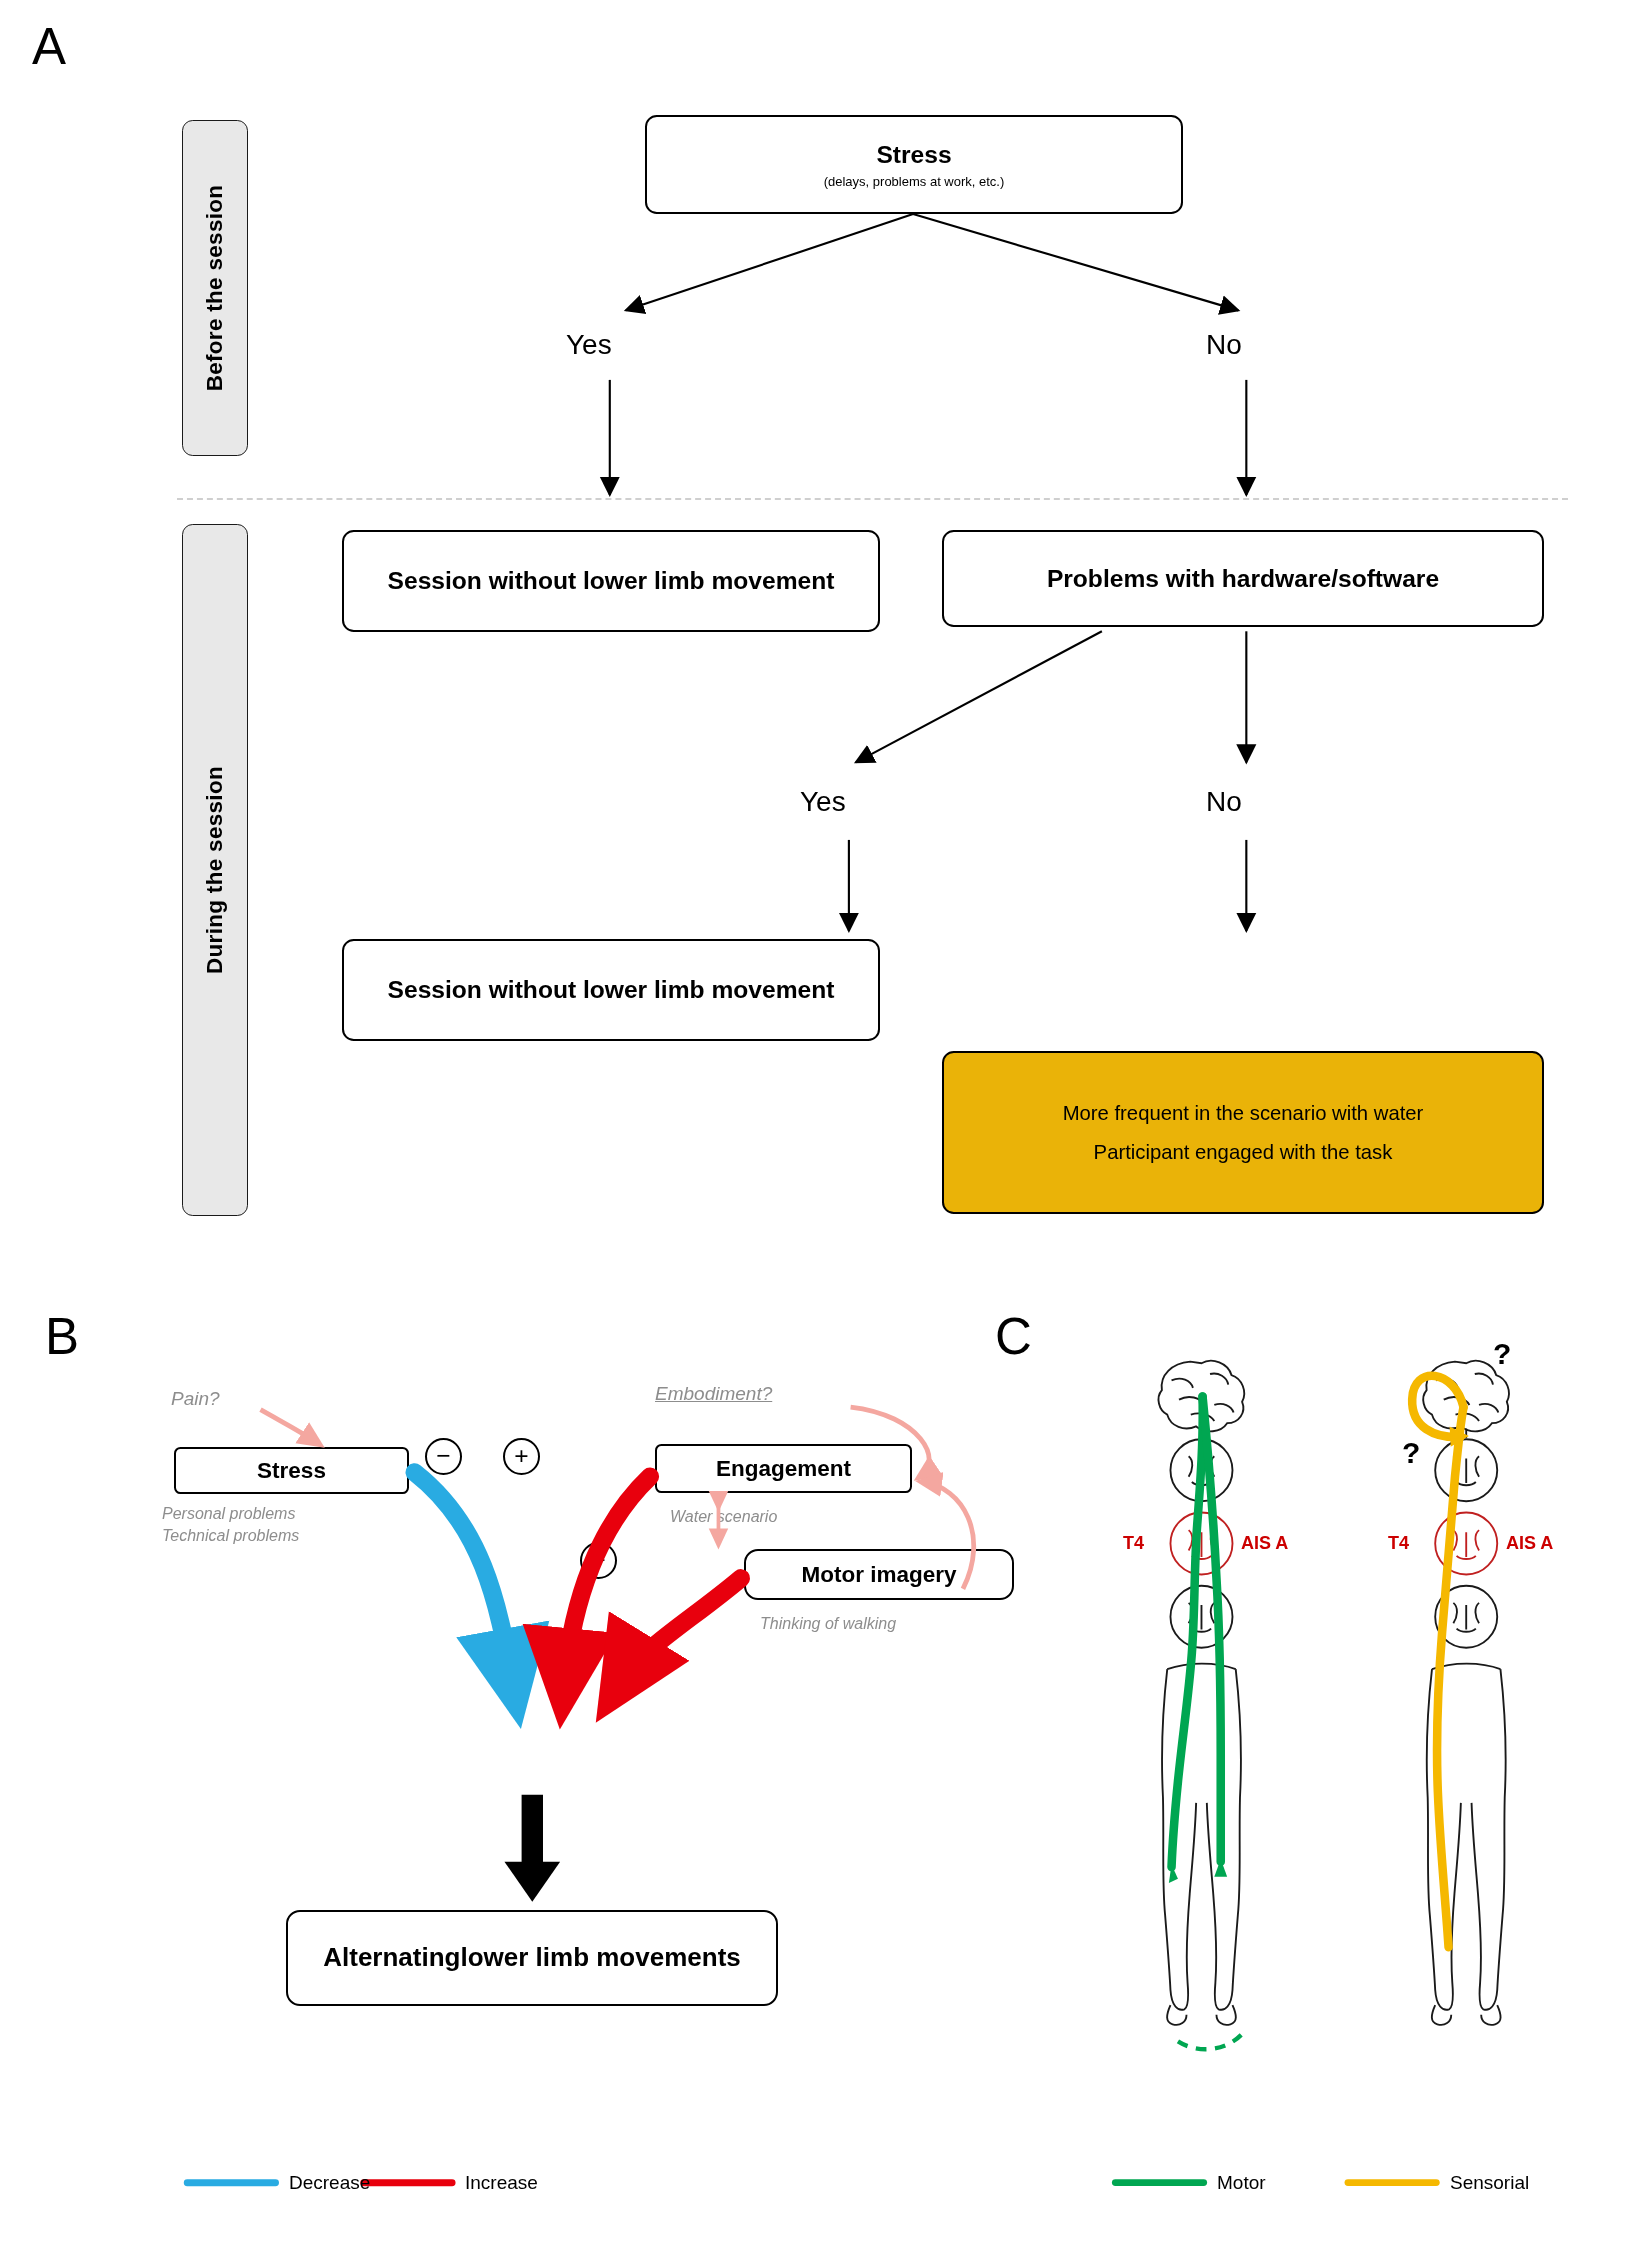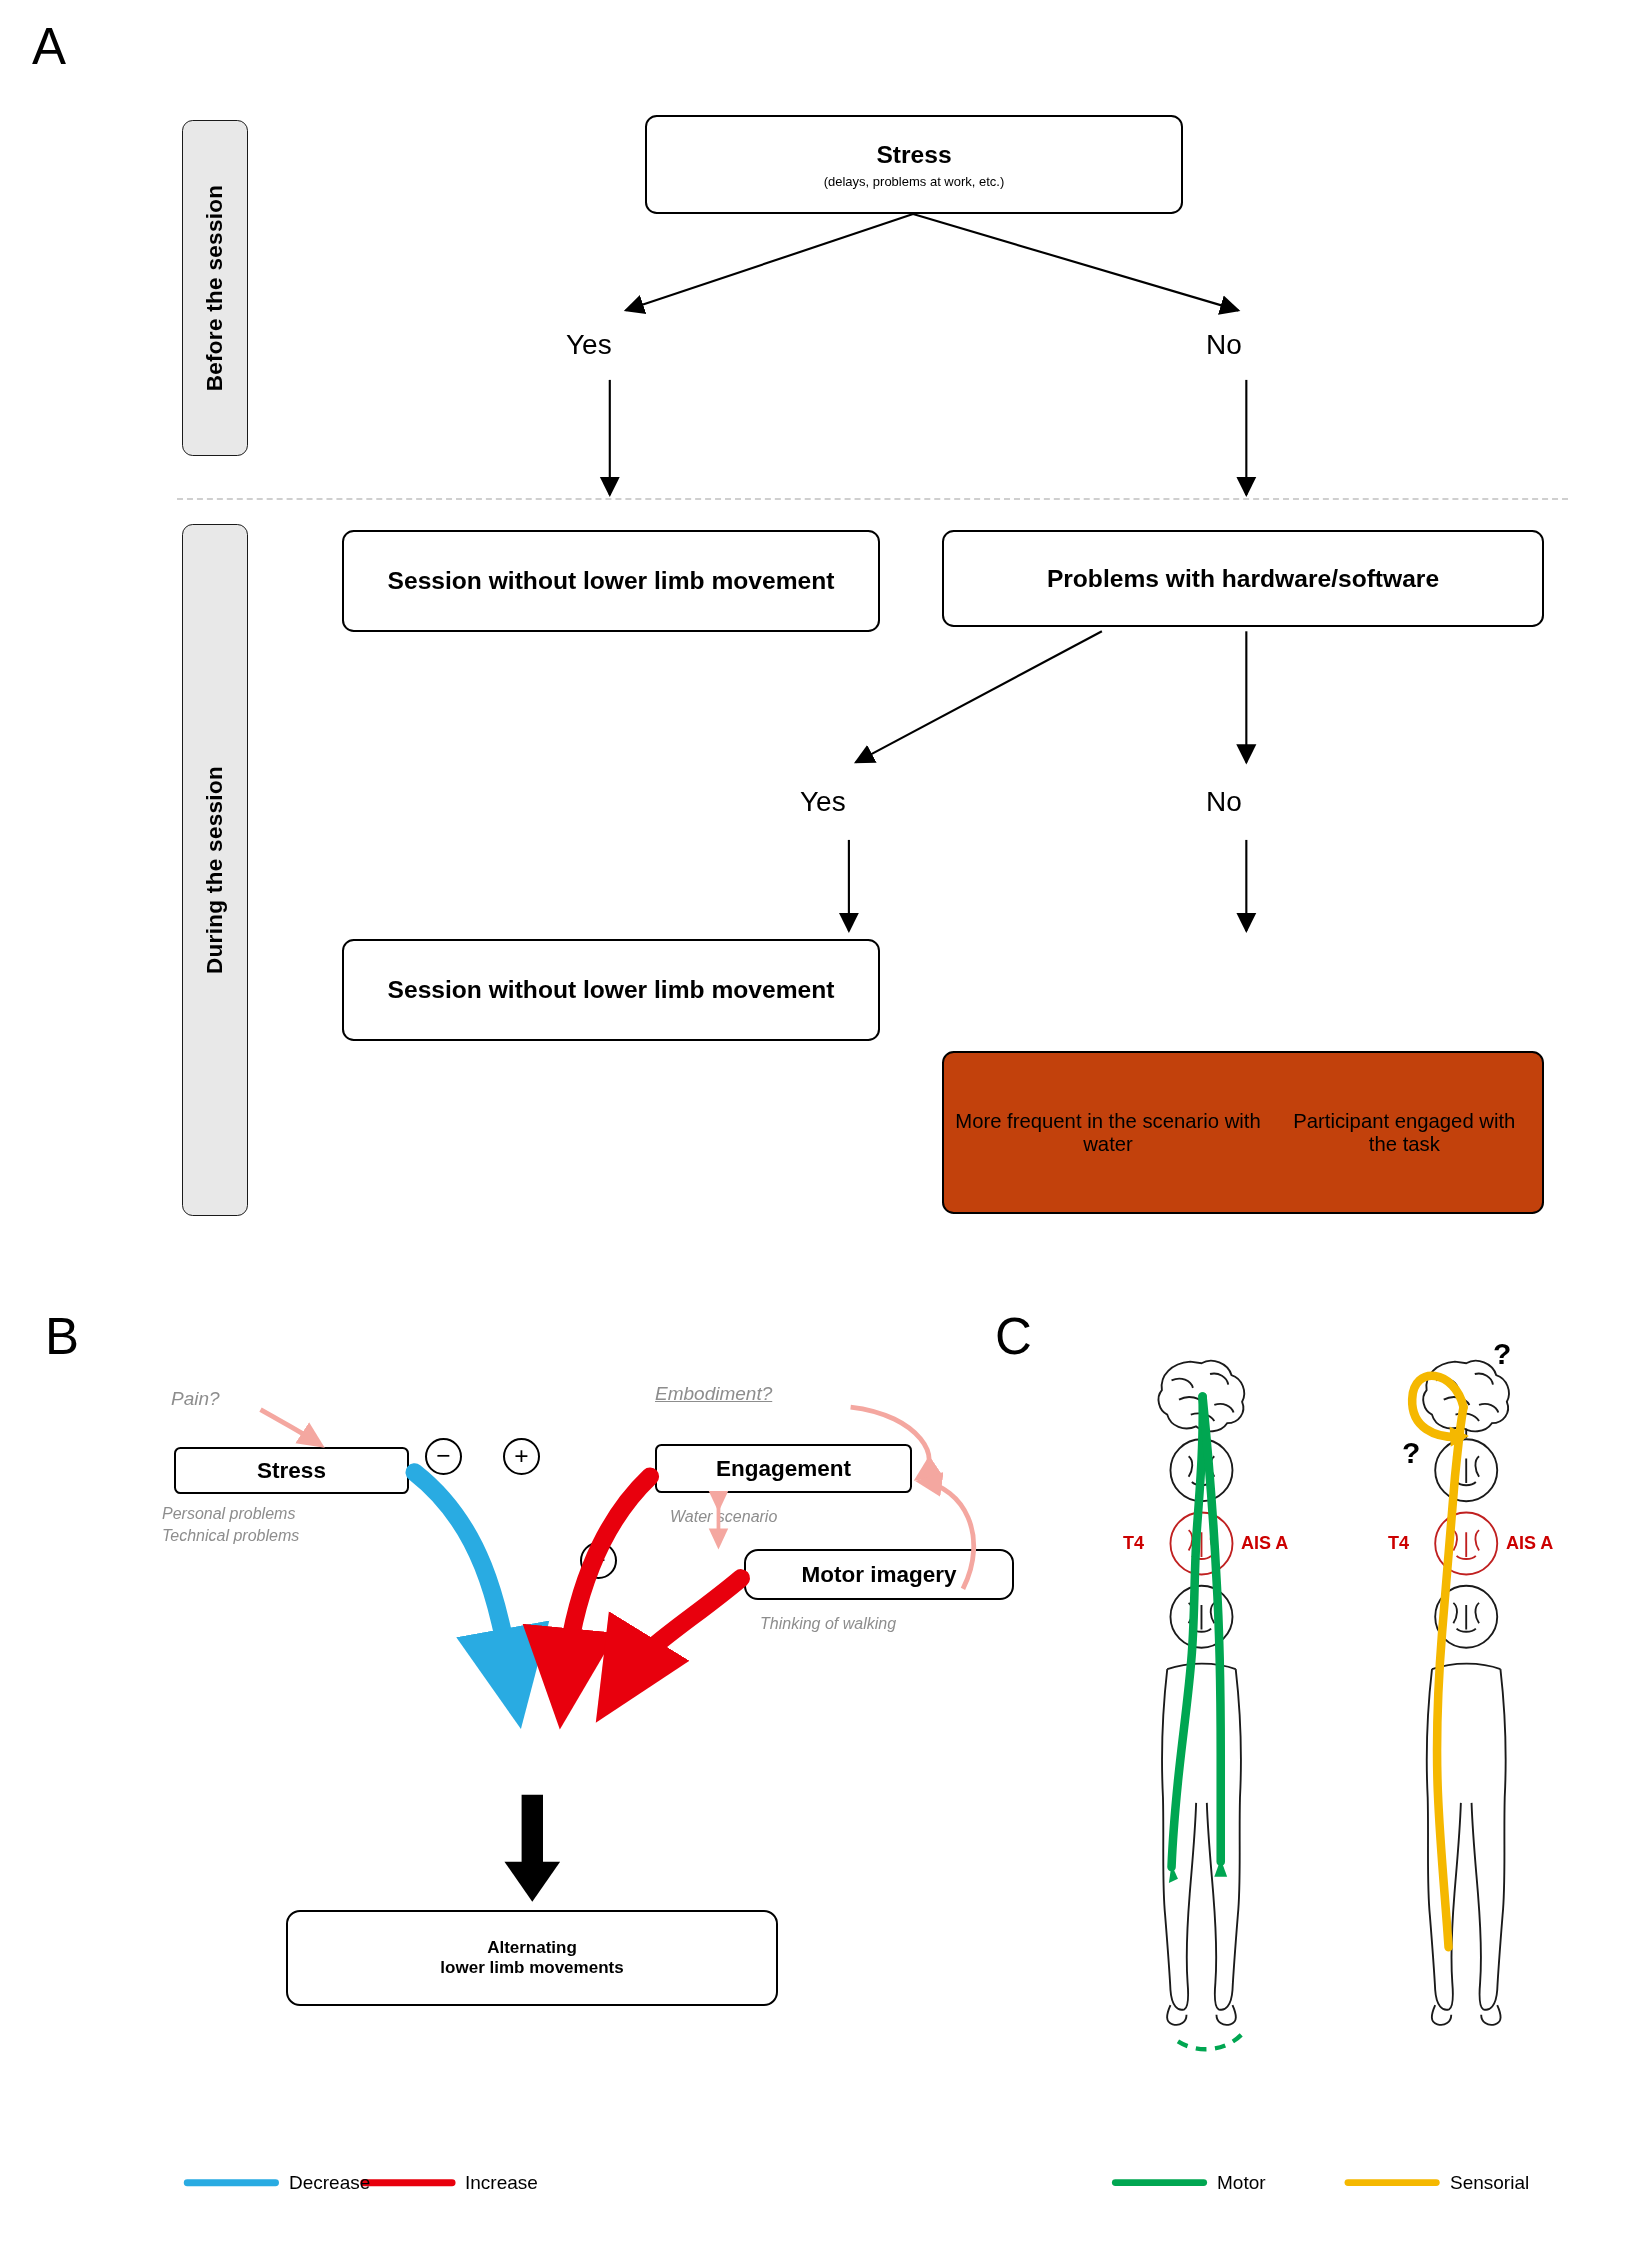--- a/index.html
+++ b/index.html
@@ -61,23 +61,23 @@
   }
   .node .sub {
     font-weight: normal;
     font-size: 13px;
     margin-top: 5px;
   }
   .node-plain {
     position: absolute;
     border: 2.1px solid #000;
     border-radius: 11.8px;
-    background: #c2410c;
+    background: #eab308;
     display: flex;
-    flex-direction: row;
+    flex-direction: column;
     align-items: center;
     justify-content: center;
     text-align: center;
     box-sizing: border-box;
     padding: 7.5px 10.7px;
     gap: 16px;
   }
   .node-plain .line { font-size: 20.3px; }
   .branch-label {
     position: absolute;
@@ -248,21 +248,21 @@
 
   <div class="bnode round" style="left:744px; top:249px; width:270px; height:51px; font-size:22.5px;">Motor imagery</div>
 
   <div class="gray-small" style="left:760px; top:313px;">Thinking of walking</div>
 
   <div class="sign" style="left:425px; top:138px;">−</div>
   <div class="sign" style="left:503px; top:138px;">+</div>
   <div class="sign" style="left:580px; top:242px;">+</div>
 
 
-  <div class="bnode round" style="left:286px; top:610px; width:492px; height:96px; font-size:17px; flex-direction:column;">
+  <div class="bnode round" style="left:286px; top:610px; width:492px; height:96px; font-size:26px; flex-direction:row;">
     <div>Alternating</div>
     <div>lower limb movements</div>
   </div>
 
   <svg class="overlay" width="979" height="963" viewBox="0 0 1830 1800">
     <defs>
       <marker id="blue" markerWidth="6" markerHeight="6" refX="3" refY="3" orient="auto">
         <path d="M0,0.4 L5.6,3 L0,5.6 z" fill="#29ABE2"></path>
       </marker>
       <marker id="red" markerWidth="6" markerHeight="6" refX="3" refY="3" orient="auto">

